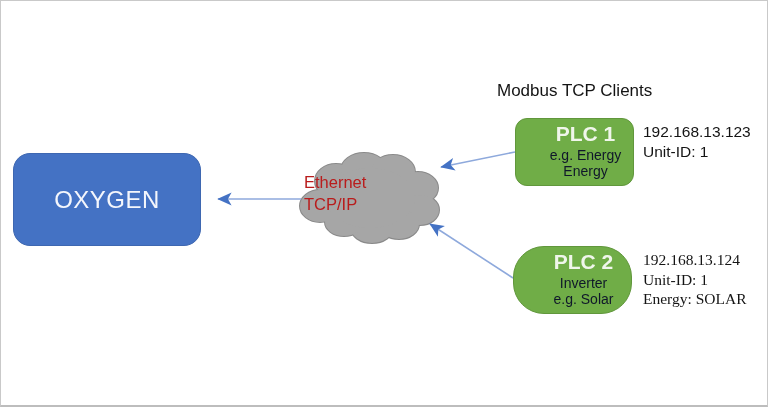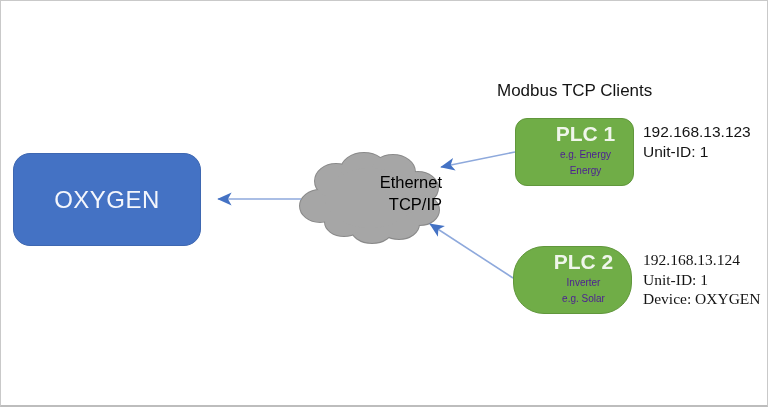--- a/index.html
+++ b/index.html
@@ -47,25 +47,25 @@
     left: 295px;
     top: 143px;
     width: 150px;
     height: 108px;
   }
   .cloud-fill   { fill: #A6A6A6; stroke: #8A8A8A; stroke-width: 2; }
   .cloud-nofill { fill: #A6A6A6; stroke: none; }
 
   .cloud-label {
     position: absolute;
-    left: 291px;
+    left: 303px;
     top: 170px;
     width: 150px;
-    text-align: right;
-    color: #000000;
+    text-align: left;
+    color: #b91c1c;
     font-size: 16.5px;
     line-height: 22px;
     pointer-events: none;
   }
 
   .arrow-layer {
     position: absolute;
     left: 0; top: 0;
     width: 768px;
     height: 407px;
@@ -86,23 +86,23 @@
   }
   .client-box .name {
     display: block;
     font-size: 21px;
     font-weight: 600;
     line-height: 26px;
     color: #F0F6EB;
   }
   .client-box .desc {
     display: block;
-    font-size: 10px;
+    font-size: 14px;
     line-height: 16px;
-    color: #4c1d95;
+    color: #0f172a;
   }
   #plc1-box { left: 514px; top: 117px; }
   #plc2-box { left: 512px; top: 245px; border-radius: 31px; }
 
   .client-info {
     position: absolute;
     font-size: 15.5px;
     line-height: 19.5px;
     color: #141414;
     white-space: nowrap;
@@ -174,16 +174,16 @@
   </div>
 
   <div class="client-box" id="plc2-box">
     <span class="name">PLC 2</span>
     <span class="desc">Inverter</span>
     <span class="desc">e.g. Solar</span>
   </div>
   <div class="client-info" id="plc2-info">
     <div>192.168.13.124</div>
     <div>Unit-ID: 1</div>
-    <div>Device: OXYGEN</div>
+    <div>Energy: SOLAR</div>
   </div>
 
 </div>
 
 </body></html>

